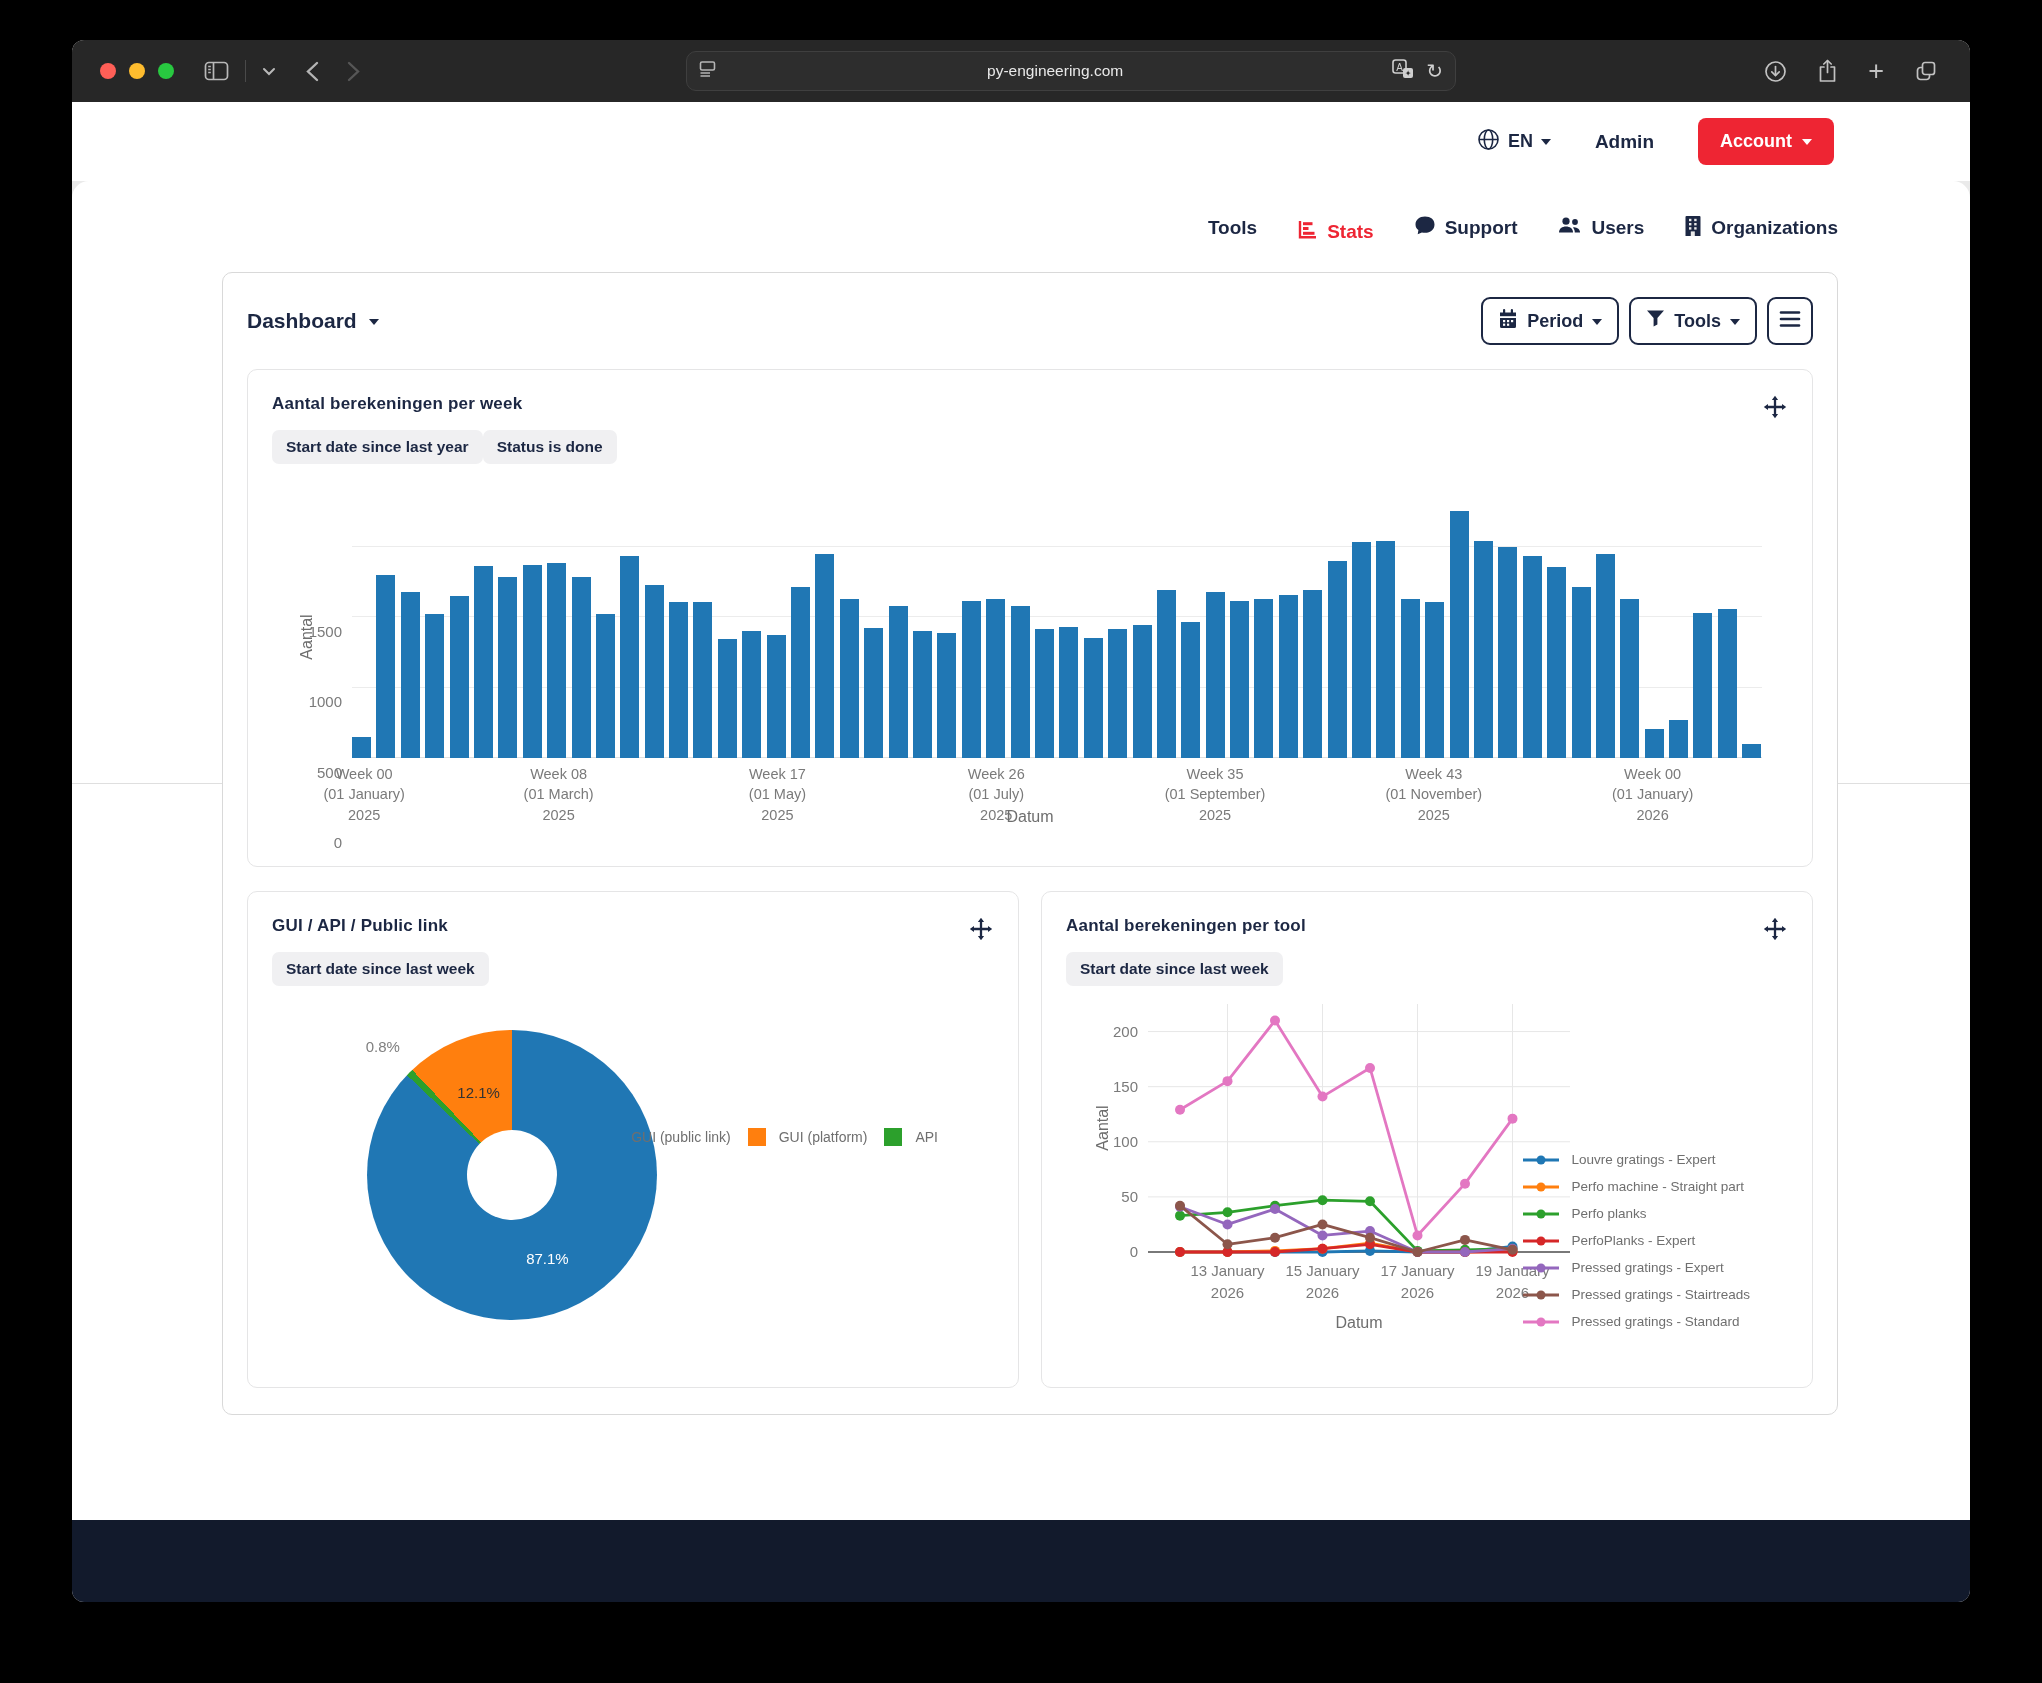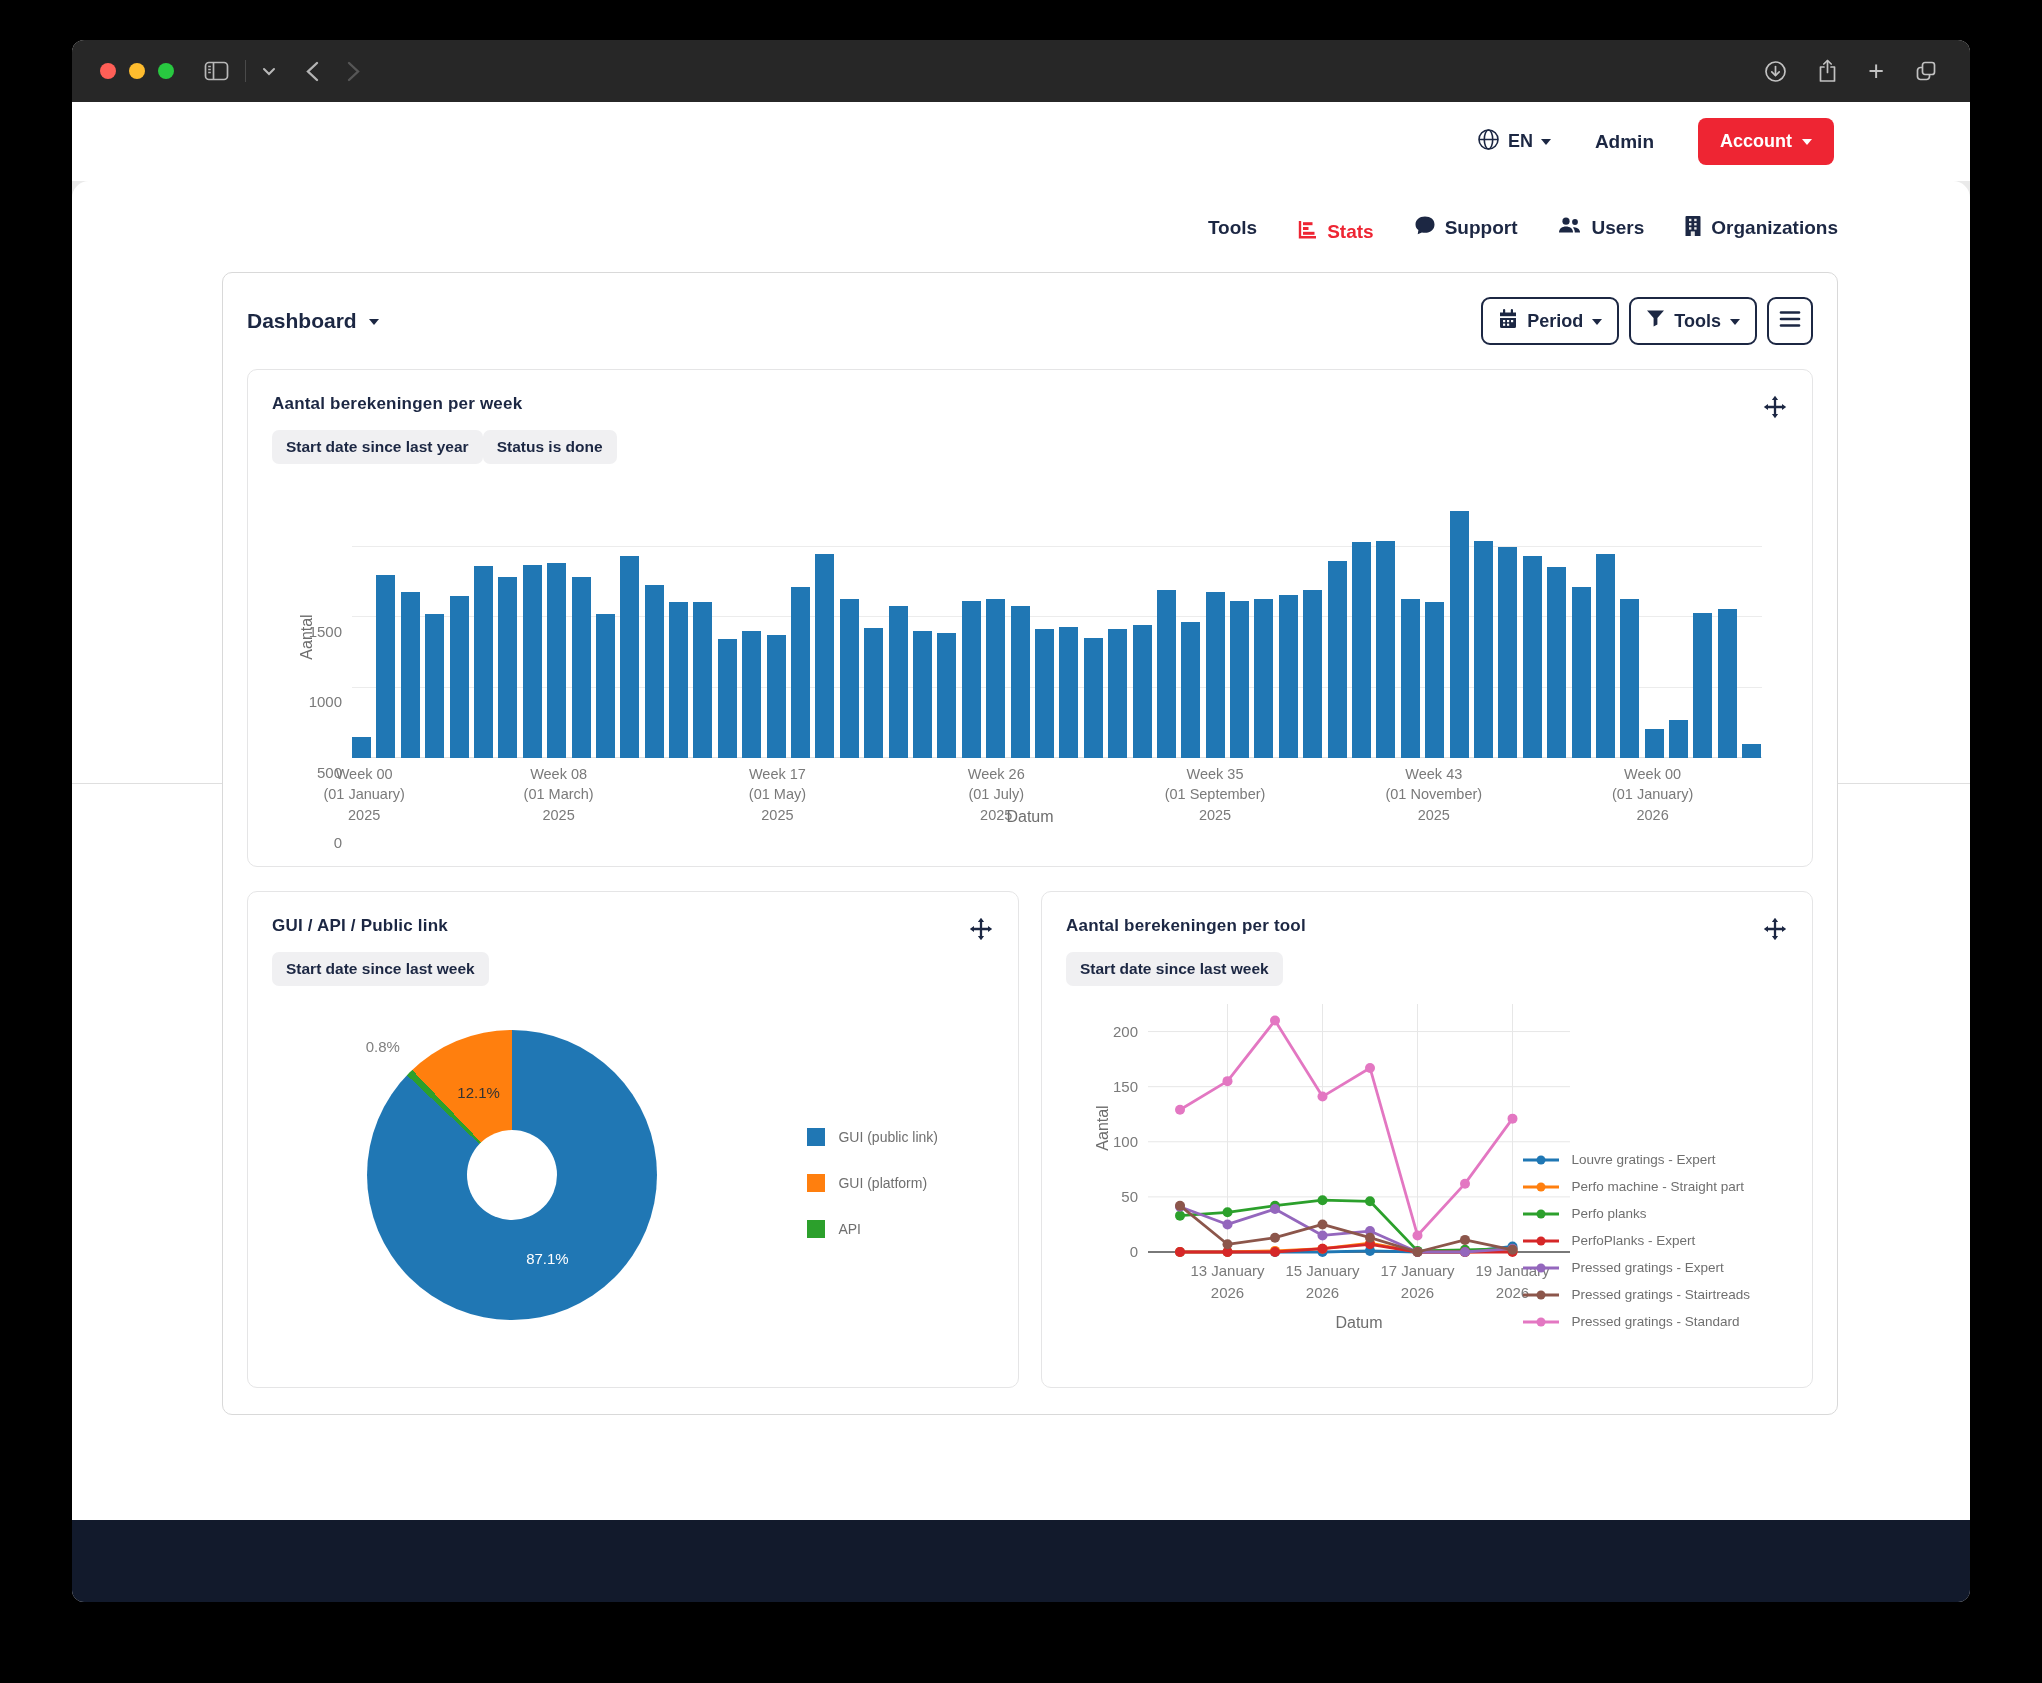--- a/index.html
+++ b/index.html
@@ -79,21 +79,21 @@
             font-size:14.5px; color:#7a7a7a; line-height:1.4; white-space:nowrap; }
   .axis-label { color:#6e6e6e; font-size:16px; }
   .bar-xlabel { position:absolute; left:50%; top:310px; transform:translateX(-50%); }
   .bar-ylabel { position:absolute; left:12px; top:130px; transform:rotate(-90deg); transform-origin:center; }
   
   .pie-zone { position:relative; height:380px; }
   .donut { position:absolute; left:95px; top:44px; width:290px; height:290px; border-radius:50%; }
   .donut-hole { position:absolute; left:50%; top:50%; width:90px; height:90px; border-radius:50%;
                 background:#fff; transform:translate(-50%,-50%); }
   .pie-label { position:absolute; transform:translate(-50%,-50%); font-size:15px; font-weight:400; }
-  .pie-legend { position:absolute; right:56px; top:142px; display:flex; flex-direction:column; gap:28px; }
+  .pie-legend { position:absolute; right:56px; top:142px; display:flex; flex-direction:row; gap:17px; }
   .pie-legend-item { display:flex; align-items:center; gap:13px; font-size:14px; color:#6f6f6f; }
   .pie-swatch { width:18px; height:18px; flex:none; }
   
   .line-zone { position:relative; height:380px; }
   .line-svg { position:absolute; left:26px; top:4px; }
   .line-legend { position:absolute; right:38px; top:166px; display:flex; flex-direction:column; gap:12px; }
   .line-legend-item { display:flex; align-items:center; gap:11px; font-size:13.5px; color:#6f6f6f; }
   
   .footer { margin-top:auto; height:82px; background:#121a2c; }
 </style>
@@ -126,20 +126,41 @@
       </span>
       <span class="chrome-btn" style="margin-left:14px">
         <svg width="13" height="21" viewBox="0 0 13 21" fill="none" stroke="#b4b4b4" stroke-width="2.4" stroke-linecap="round">
             <polyline points="11,2 2,10.5 11,19"></polyline>
           </svg>
       </span>
       <span class="chrome-btn" style="margin-left:12px">
         <svg width="13" height="21" viewBox="0 0 13 21" fill="none" stroke="#565656" stroke-width="2.4" stroke-linecap="round">
             <polyline points="2,2 11,10.5 2,19"></polyline>
           </svg>
+      </span>
+    </div>
+    <div class="urlbar">
+      <span>
+        <svg width="19" height="18" viewBox="0 0 19 18" fill="none" stroke="#b5b5b5" stroke-width="1.6">
+          <rect x="1.5" y="2" width="14" height="8" rx="1.5"></rect>
+            <line x1="1.5" y1="13" x2="11" y2="13"></line>
+            <line x1="1.5" y1="16" x2="11" y2="16"></line>
+        </svg>
+      </span>
+      <span class="url-text">py-engineering.com</span>
+      <span class="urlbar-right">
+        <span>
+          <svg width="22" height="20" viewBox="0 0 22 20">
+            <rect x="1" y="1" width="13" height="13" rx="2.5" fill="none" stroke="#cfcfcf" stroke-width="1.6"></rect>
+            <text x="7.5" y="11.5" text-anchor="middle" font-size="10" fill="#cfcfcf" font-family="Liberation Sans">A</text>
+            <rect x="11" y="9" width="10" height="10" rx="2" fill="#cfcfcf"></rect>
+            <text x="16" y="16.8" text-anchor="middle" font-size="8" fill="#272727" font-family="Liberation Sans">✦</text>
+          </svg>
+        </span>
+        <span class="reload-glyph">↻</span>
       </span>
     </div>
     <div class="chrome-right">
       <span class="chrome-btn">
         <svg width="23" height="23" viewBox="0 0 23 23" fill="none" stroke="#c2c2c2" stroke-width="1.7" stroke-linecap="round">
           <circle cx="11.5" cy="11.5" r="9.5"></circle>
             <line x1="11.5" y1="6.5" x2="11.5" y2="15"></line>
             <polyline points="7.8,11.8 11.5,15.5 15.2,11.8"></polyline>
         </svg>
       </span>

